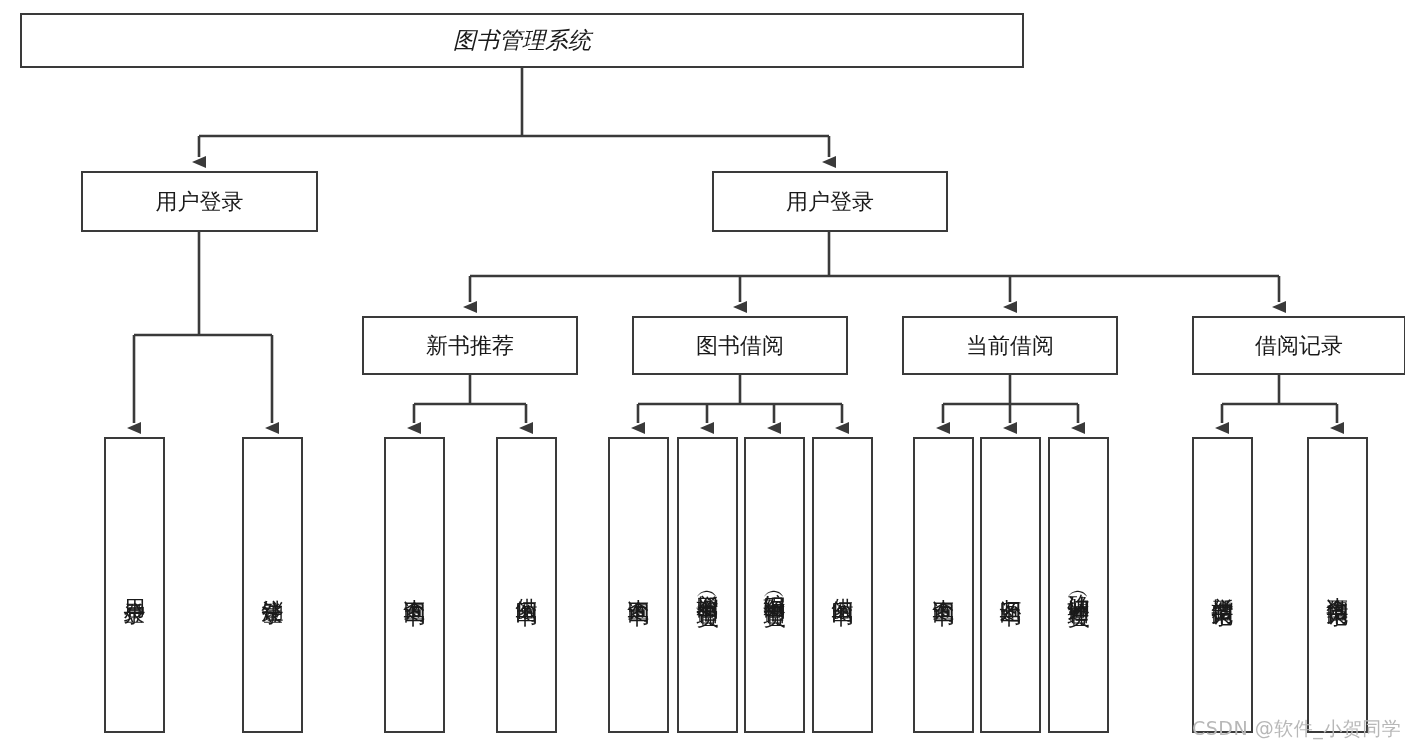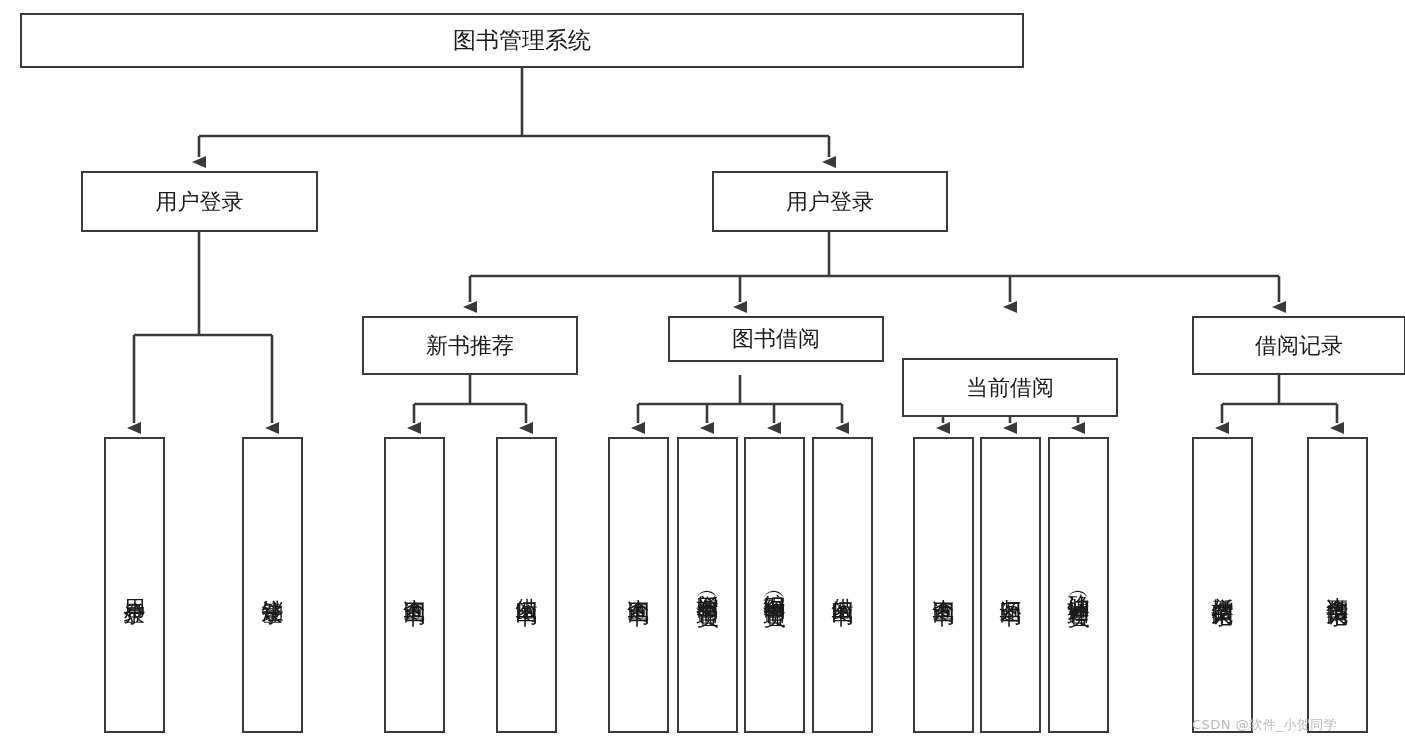--- a/index.html
+++ b/index.html
@@ -31,20 +31,21 @@
     box-sizing: border-box;
     background: #ffffff;
     border: 2.5px solid #3a3a3a;
     display: flex;
     align-items: center;
     justify-content: center;
     color: #1a1a1a;
   }
   .node.root {
     font-size: 23px;
+    font-style: italic;
   }
   .node.lvl2 {
     font-size: 22px;
   }
   .node.lvl3 {
     font-size: 22px;
   }
   .node.leaf {
     font-size: 22px;
     writing-mode: vertical-rl;
@@ -56,21 +57,21 @@
   }
   .node.leaf .vtext {
     writing-mode: vertical-rl;
     text-orientation: upright;
     display: block;
   }
   .watermark {
     position: absolute;
     left: 1192px;
     top: 716px;
-    font-size: 13px;
+    font-size: 19px;
     color: #b8b8b8;
     white-space: nowrap;
     letter-spacing: 0.5px;
   }
 </style>
 </head>
 <body>
 
 <div id="canvas">
 
@@ -131,24 +132,24 @@
   <div class="node lvl2" style="left:81px; top:171px; width:237px; height:61px;">
     <span>用户登录</span>
   </div>
   <div class="node lvl2" style="left:712px; top:171px; width:236px; height:61px;">
     <span>用户登录</span>
   </div>
 
   <div class="node lvl3" style="left:362px; top:316px; width:216px; height:59px;">
     <span>新书推荐</span>
   </div>
-  <div class="node lvl3" style="left:668px; top:316px; width:216px; height:46px;">
+  <div class="node lvl3" style="left:632px; top:316px; width:216px; height:59px;">
     <span>图书借阅</span>
   </div>
-  <div class="node lvl3" style="left:902px; top:316px; width:216px; height:59px;margin-top:42px;">
+  <div class="node lvl3" style="left:902px; top:316px; width:216px; height:59px;">
     <span>当前借阅</span>
   </div>
   <div class="node lvl3" style="left:1172px; top:316px; width:214px; height:59px;margin-left:20px;">
     <span>借阅记录</span>
   </div>
 
   <div class="node leaf" style="left:104px; top:437px; width:61px; height:296px;">
     <span class="vtext">用户登录</span>
   </div>
   <div class="node leaf" style="left:242px; top:437px; width:61px; height:296px;">

